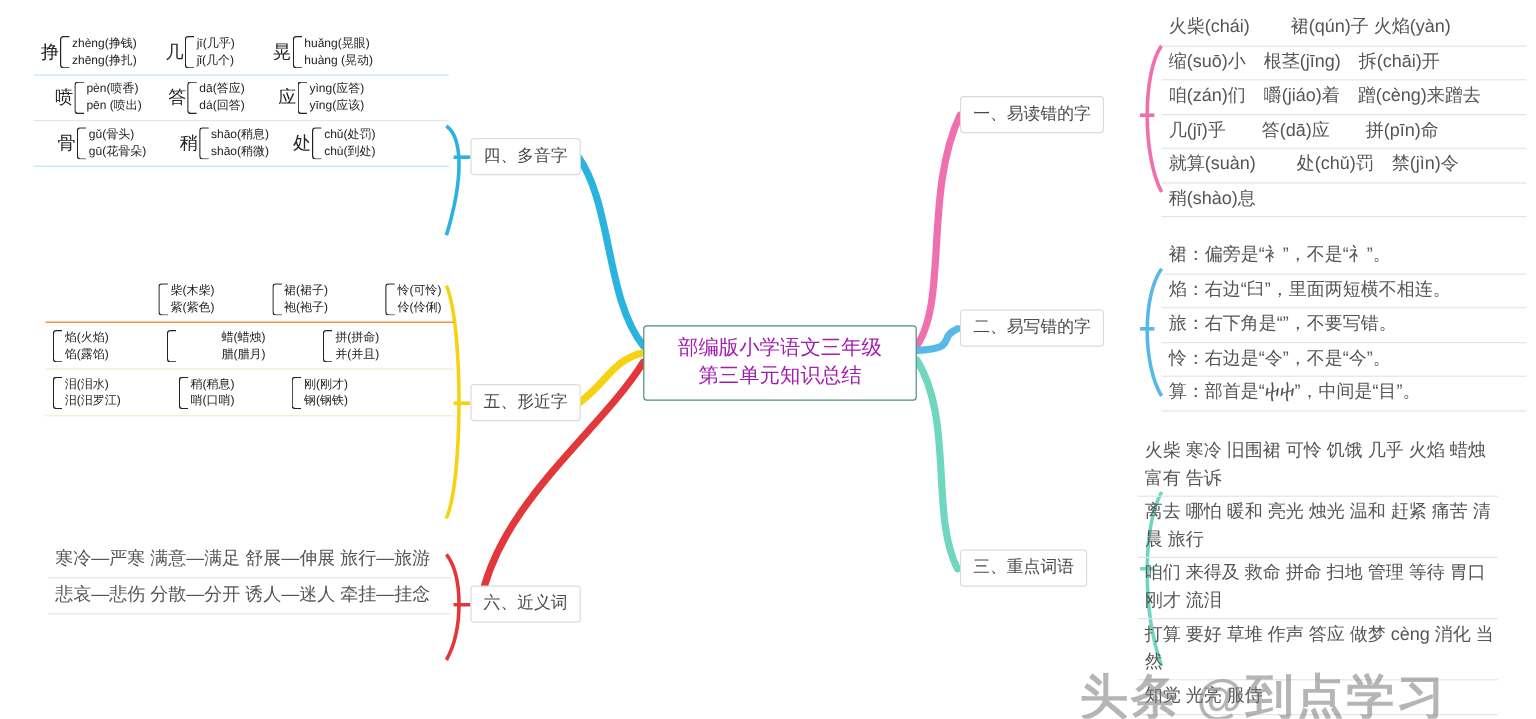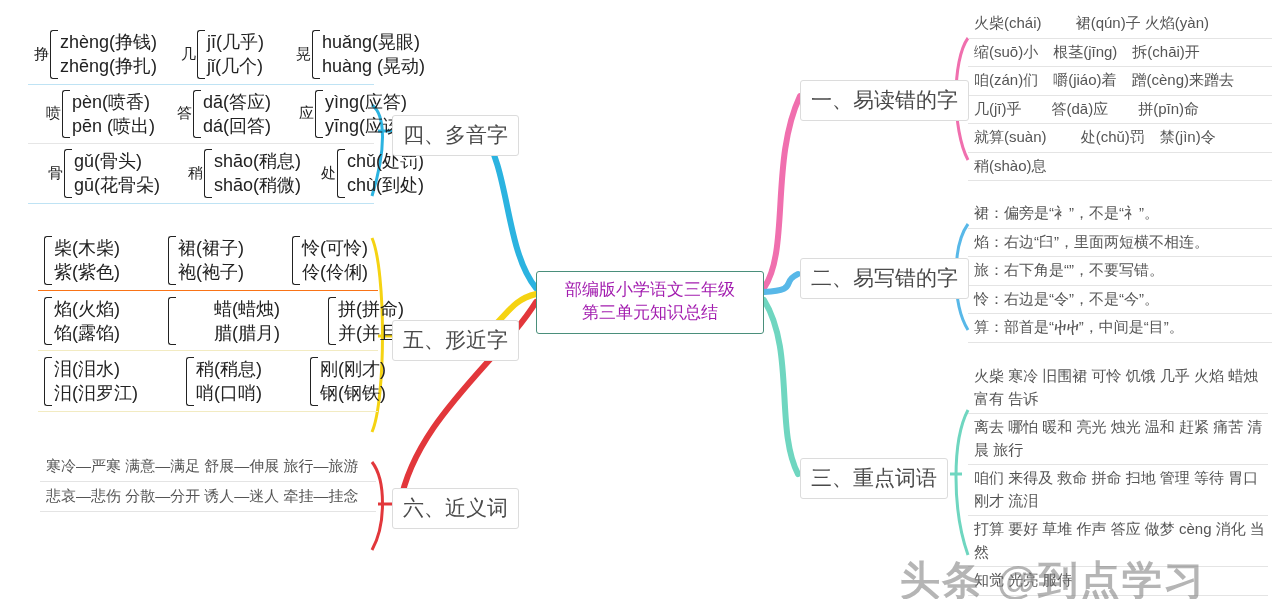--- a/index.html
+++ b/index.html
@@ -28,21 +28,21 @@
   }
   .central div{white-space:nowrap;}
 
   
   .chip{
     position:absolute;
     box-sizing:border-box;
     background:#fff;
     border:1px solid #dcdcdc;
     border-radius:3px;
-    font-size:21px;color:#4a4a4a;
+    font-size:14px;color:#4a4a4a;
     padding:5px 10px 6px;
     white-space:nowrap;
     z-index:4;
   }
 
   
   .leaf-list{position:absolute;z-index:3;}
   .leaf{
     box-sizing:border-box;
     font-size:15px;color:#555;
@@ -70,21 +70,21 @@
   .bchar{font-size:15px;color:#222;margin-right:1px;}
   .brace{
     width:7px;align-self:stretch;
     border-left:1.6px solid #222;
     border-top:1.6px solid #222;
     border-bottom:1.6px solid #222;
     border-radius:3px 0 0 3px;
     margin-right:2px;
   }
   .bitems{display:flex;flex-direction:column;justify-content:center;line-height:1.35;}
-  .bitems span{font-size:18px;color:#222;white-space:nowrap;}
+  .bitems span{font-size:10px;color:#222;white-space:nowrap;}
 
   
   .trow{
     font-size:15px;color:#555;line-height:1.45;
     padding:3px 6px 4px 6px;
     border-bottom:1px solid #e4e4e4;
     box-sizing:border-box;
   }
   .trow:last-child{border-bottom:1px solid #e4e4e4;}
 
@@ -155,21 +155,21 @@
   </div>
 
   <div class="leaf-list" style="left:968px;top:200px;width:304px;">
     <div class="leaf">裙：偏旁是“衤”，不是“礻”。</div>
     <div class="leaf">焰：右边“臼”，里面两短横不相连。</div>
     <div class="leaf">旅：右下角是“”，不要写错。</div>
     <div class="leaf">怜：右边是“令”，不是“今”。</div>
     <div class="leaf">算：部首是“ⴕⴕ”，中间是“目”。</div>
   </div>
 
-  <div class="leaf-list" style="left:968px;top:363px;width:300px;">
+  <div class="leaf-list" style="left:948px;top:363px;width:300px;">
     <div class="leaf wrap">火柴 寒冷 旧围裙 可怜 饥饿 几乎 火焰 蜡烛 富有 告诉</div>
     <div class="leaf wrap">离去 哪怕 暖和 亮光 烛光 温和 赶紧 痛苦 清晨 旅行</div>
     <div class="leaf wrap">咱们 来得及 救命 拼命 扫地 管理 等待 胃口 刚才 流泪</div>
     <div class="leaf wrap">打算 要好 草堆 作声 答应 做梦 cèng 消化 当然</div>
     <div class="leaf wrap">知觉 光亮 服侍</div>
   </div>
 
   <div class="panel" style="left:28px;top:26px;width:346px;">
 
     <div class="panel-row" style="border-bottom:none;">

